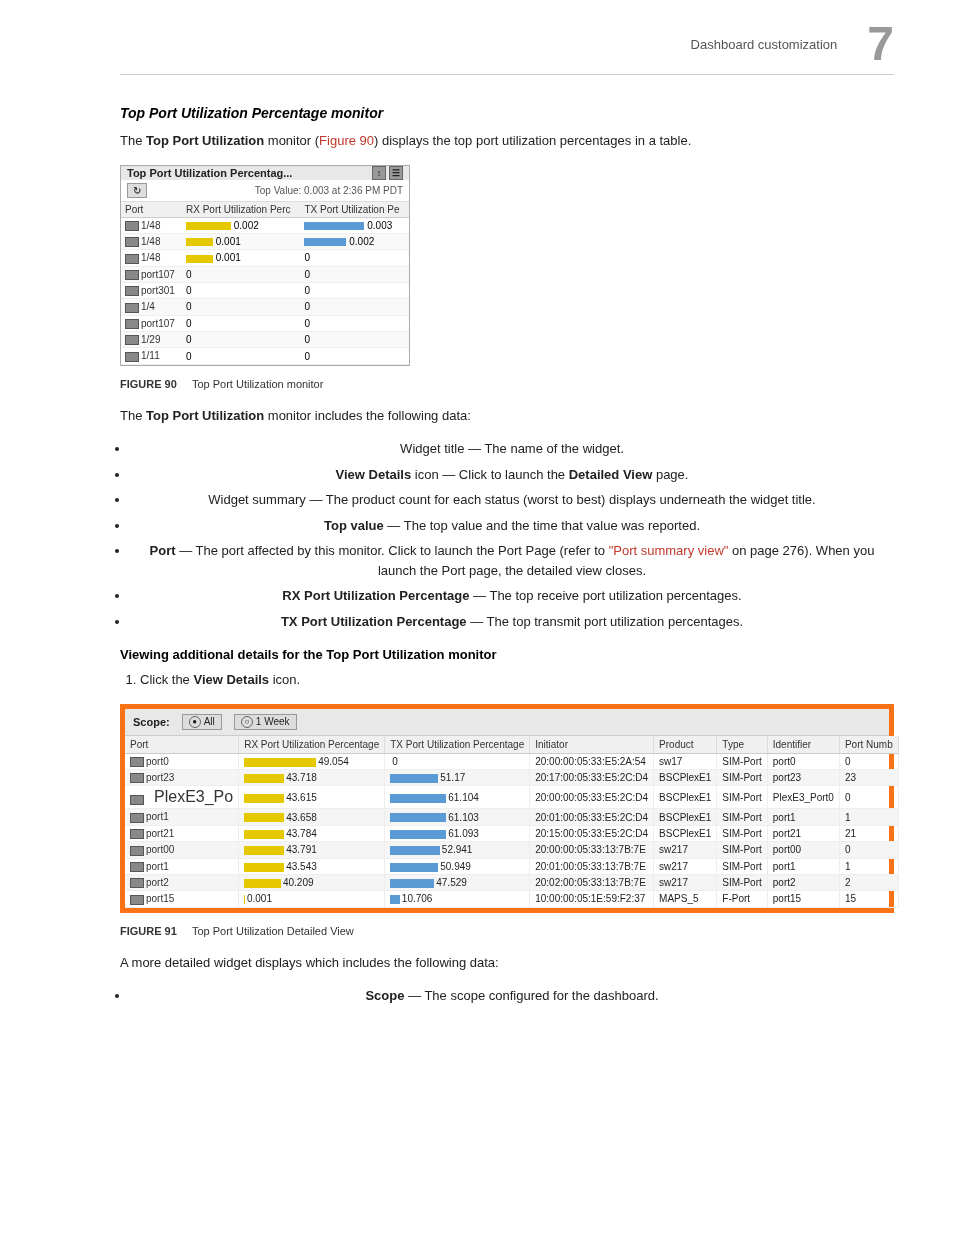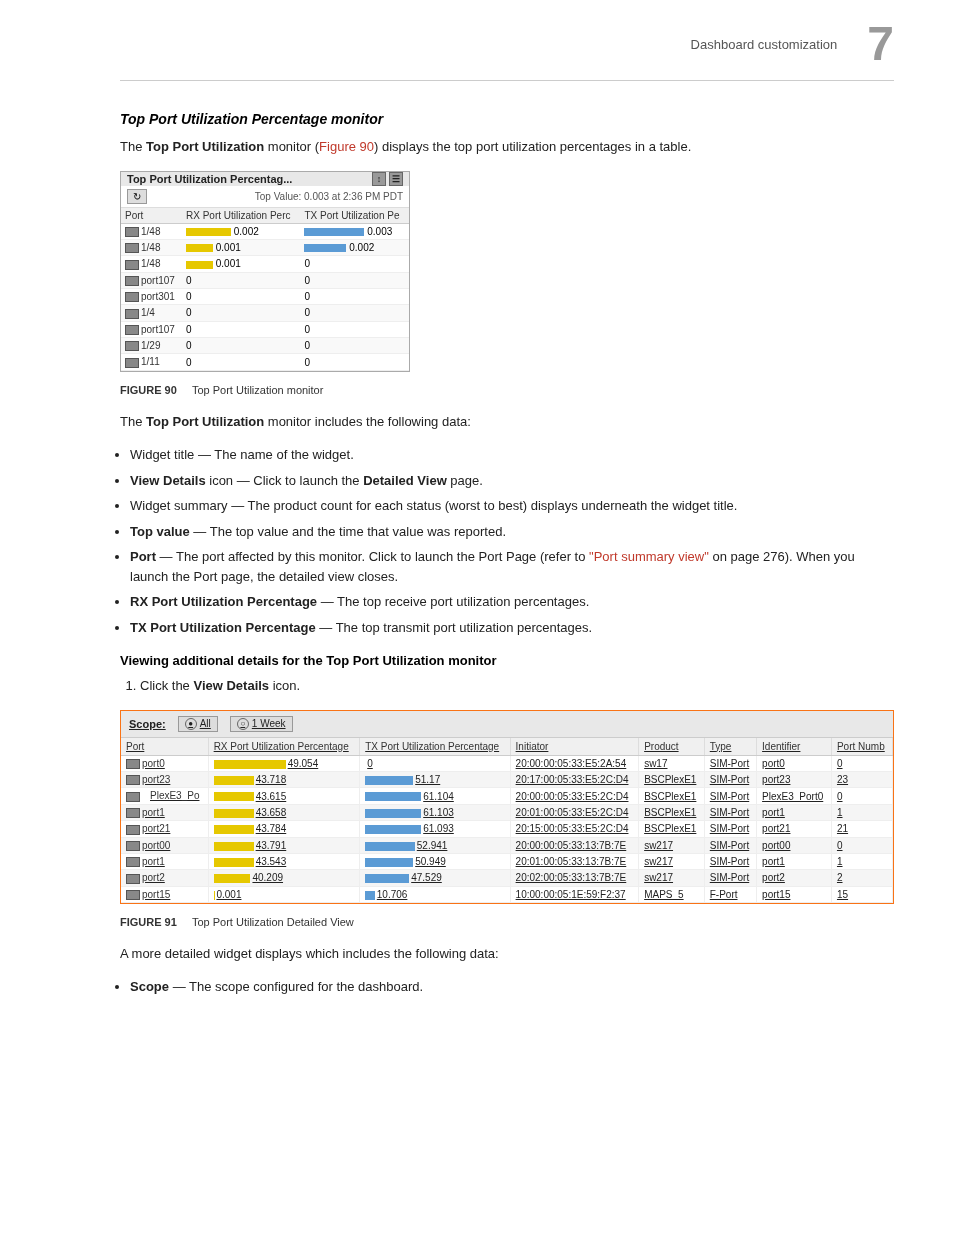--- a/index.html
+++ b/index.html
@@ -13,21 +13,21 @@
       padding: 20px 60px 40px 120px;
     }
 
     
     .page-header {
       display: flex;
       justify-content: flex-end;
       align-items: center;
       margin-bottom: 30px;
       border-bottom: 1px solid #ccc;
-      padding-bottom: 12px;
+      padding-bottom: 6px;
     }
     .page-header-title {
       font-size: 13px;
       color: #555;
       margin-right: 20px;
     }
     .page-number {
       font-size: 48px;
       font-weight: bold;
       color: #999;
@@ -166,20 +166,21 @@
       color: #333;
     }
     .figure-label {
       font-weight: bold;
       font-size: 11px;
     }
 
     
     .bullet-list {
       margin: 0 0 14px 10px;
+      text-align: center;
     }
     .bullet-list li {
       margin-bottom: 6px;
       line-height: 1.5;
       font-size: 13px;
     }
     .bullet-list li b {
       font-weight: bold;
     }
     .bullet-list li a {
@@ -199,26 +200,25 @@
       margin: 0 0 14px 20px;
     }
     .numbered-list li {
       margin-bottom: 6px;
       line-height: 1.5;
       font-size: 13px;
     }
 
     
     .detail-box {
-      border: 1px solid #f97316;
+      border: 5px solid #f97316;
       margin-bottom: 12px;
       font-size: 10px;
       background: #fff;
       width: 100%;
-      text-decoration: underline;
     }
     .detail-box-header {
       background: #e8e8e8;
       padding: 5px 8px;
       display: flex;
       align-items: center;
       gap: 12px;
       border-bottom: 1px solid #ccc;
     }
     .scope-label {
@@ -437,21 +437,21 @@
           <td><span class="port-icon"></span><a href="#" style="font-size: 10px; color: rgb(51, 51, 51); text-decoration: none;">port23</a></td>
           <td><span class="bar-rx" style="width: 40px;"></span><span>43.718</span></td>
           <td><span class="bar-tx" style="width: 48px;"></span><span>51.17</span></td>
           <td>20:17:00:05:33:E5:2C:D4</td>
           <td>BSCPlexE1</td>
           <td>SIM-Port</td>
           <td>port23</td>
           <td>23</td>
         </tr>
         <tr>
-          <td><span class="port-icon"></span><a href="#" style="font-size: 10px; color: rgb(51, 51, 51); text-decoration: none; padding-left: 8px;">PlexE3_Po</a></td>
+          <td><span class="port-icon"></span><a href="#" style="font-size: 16px; color: rgb(51, 51, 51); text-decoration: none; padding-left: 8px;">PlexE3_Po</a></td>
           <td><span class="bar-rx" style="width: 40px;"></span><span>43.615</span></td>
           <td><span class="bar-tx" style="width: 56px;"></span><span>61.104</span></td>
           <td>20:00:00:05:33:E5:2C:D4</td>
           <td>BSCPlexE1</td>
           <td>SIM-Port</td>
           <td>PlexE3_Port0</td>
           <td>0</td>
         </tr>
         <tr>
           <td><span class="port-icon"></span><a href="#" style="font-size: 10px; color: rgb(51, 51, 51); text-decoration: none;">port1</a></td>

